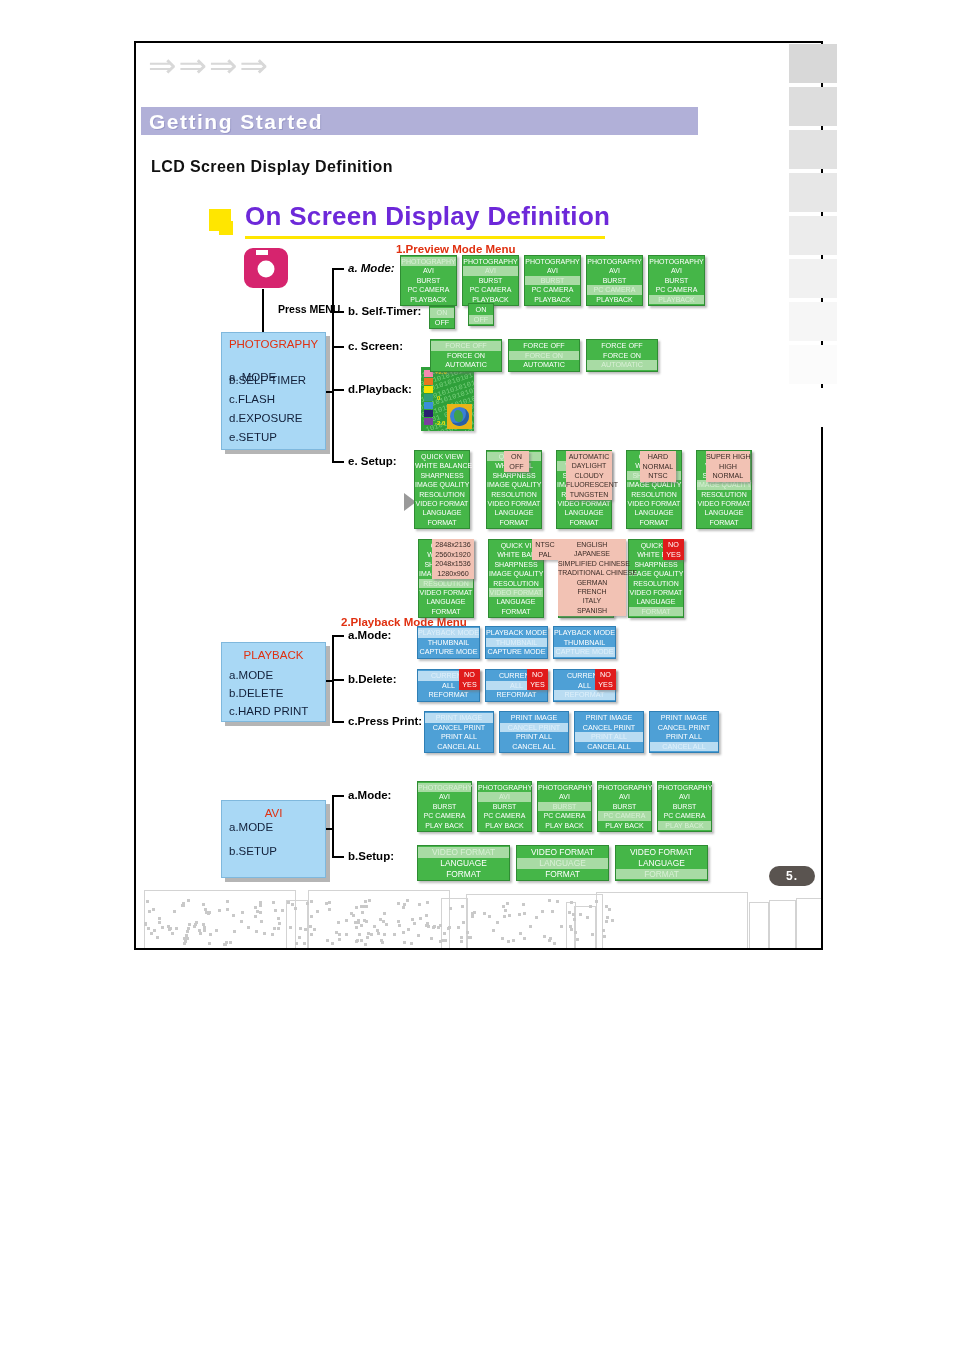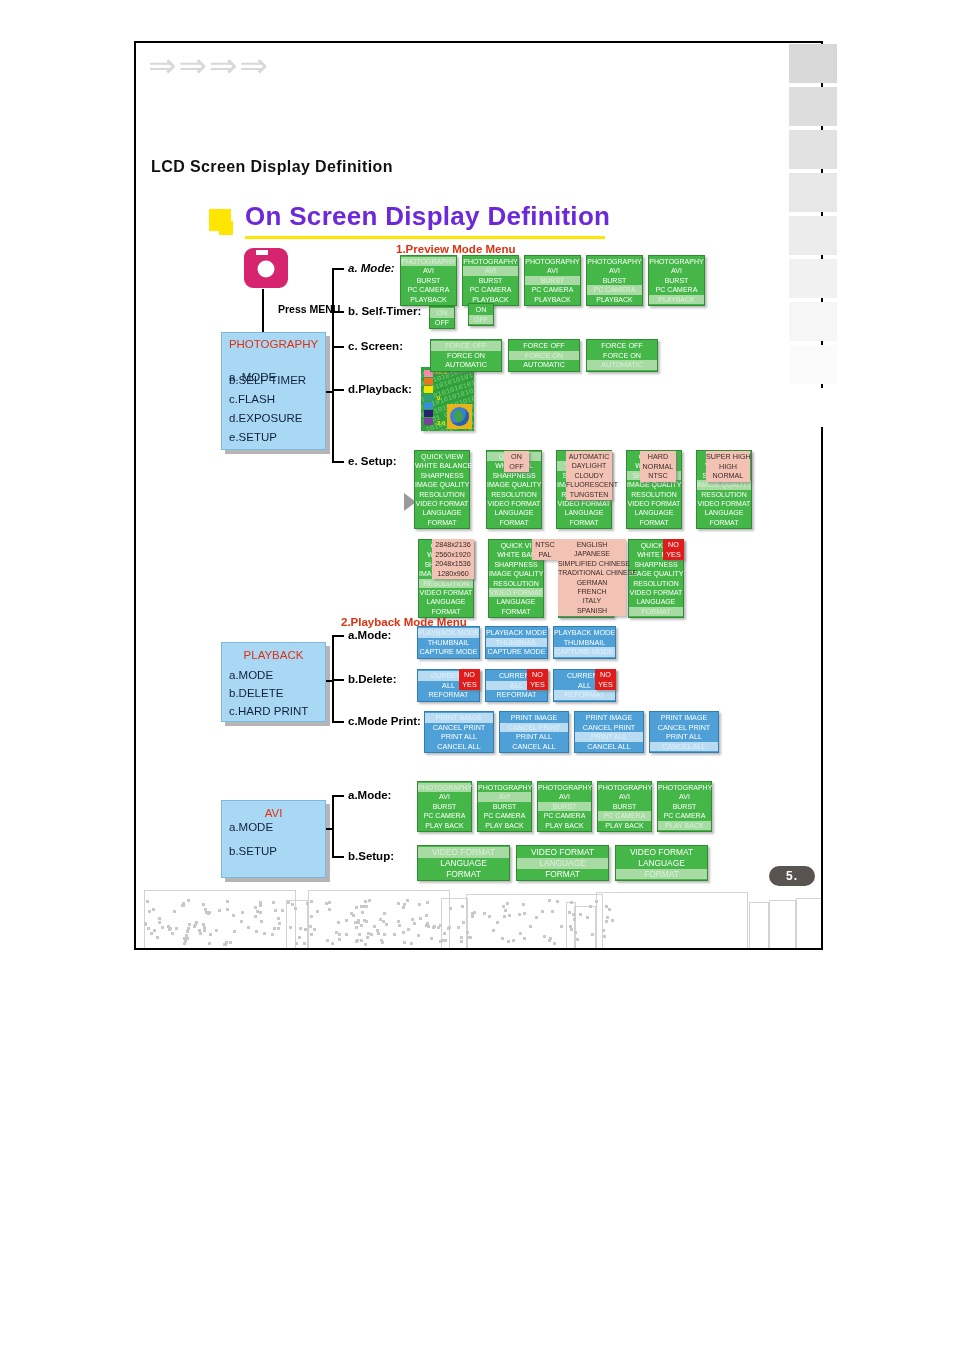--- a/index.html
+++ b/index.html
@@ -113,20 +113,23 @@
 <div id="page">
   <div id="page-inner">
 
     <div id="arrows">
       <span class="arw">⇒</span>
       <span class="arw">⇒</span>
       <span class="arw">⇒</span>
       <span class="arw">⇒</span>
     </div>
 
+    <div id="banner">
+      <span>Getting Started</span>
+    </div>
 
     <div id="subtitle">LCD Screen Display Definition</div>
 
     <div id="osd">
       <div class="sq"></div>
       <div class="sq2"></div>
       <div class="txt">On Screen Display Definition</div>
       <div class="rule"></div>
     </div>
 
@@ -188,21 +191,21 @@
       <div class="bi" style="top:44px;">b.DELETE</div>
       <div class="bi" style="top:62px;">c.HARD  PRINT</div>
     </div>
     <div class="vline" style="left:196px;top:592px;height:87px;"></div>
     <div class="hline" style="left:190px;top:637px;width:8px;"></div>
     <div class="hline" style="left:196px;top:592px;width:12px;"></div>
     <div class="hline" style="left:196px;top:636px;width:12px;"></div>
     <div class="hline" style="left:196px;top:678px;width:12px;"></div>
     <div class="rowlab" style="left:212px;top:586px;">a.Mode:</div>
     <div class="rowlab" style="left:212px;top:630px;">b.Delete:</div>
-    <div class="rowlab" style="left:212px;top:672px;">c.Mode Print:</div>
+    <div class="rowlab" style="left:212px;top:672px;">c.Press Print:</div>
 
     <div class="bluebox" style="left:85px;top:757px;width:105px;height:78px;">
       <div class="bt" style="top:6px;">AVI</div>
       <div class="bi" style="top:20px;">a.MODE</div>
       <div class="bi" style="top:44px;">b.SETUP</div>
     </div>
     <div class="vline" style="left:196px;top:752px;height:62px;"></div>
     <div class="hline" style="left:190px;top:785px;width:8px;"></div>
     <div class="hline" style="left:196px;top:752px;width:12px;"></div>
     <div class="hline" style="left:196px;top:813px;width:12px;"></div>

